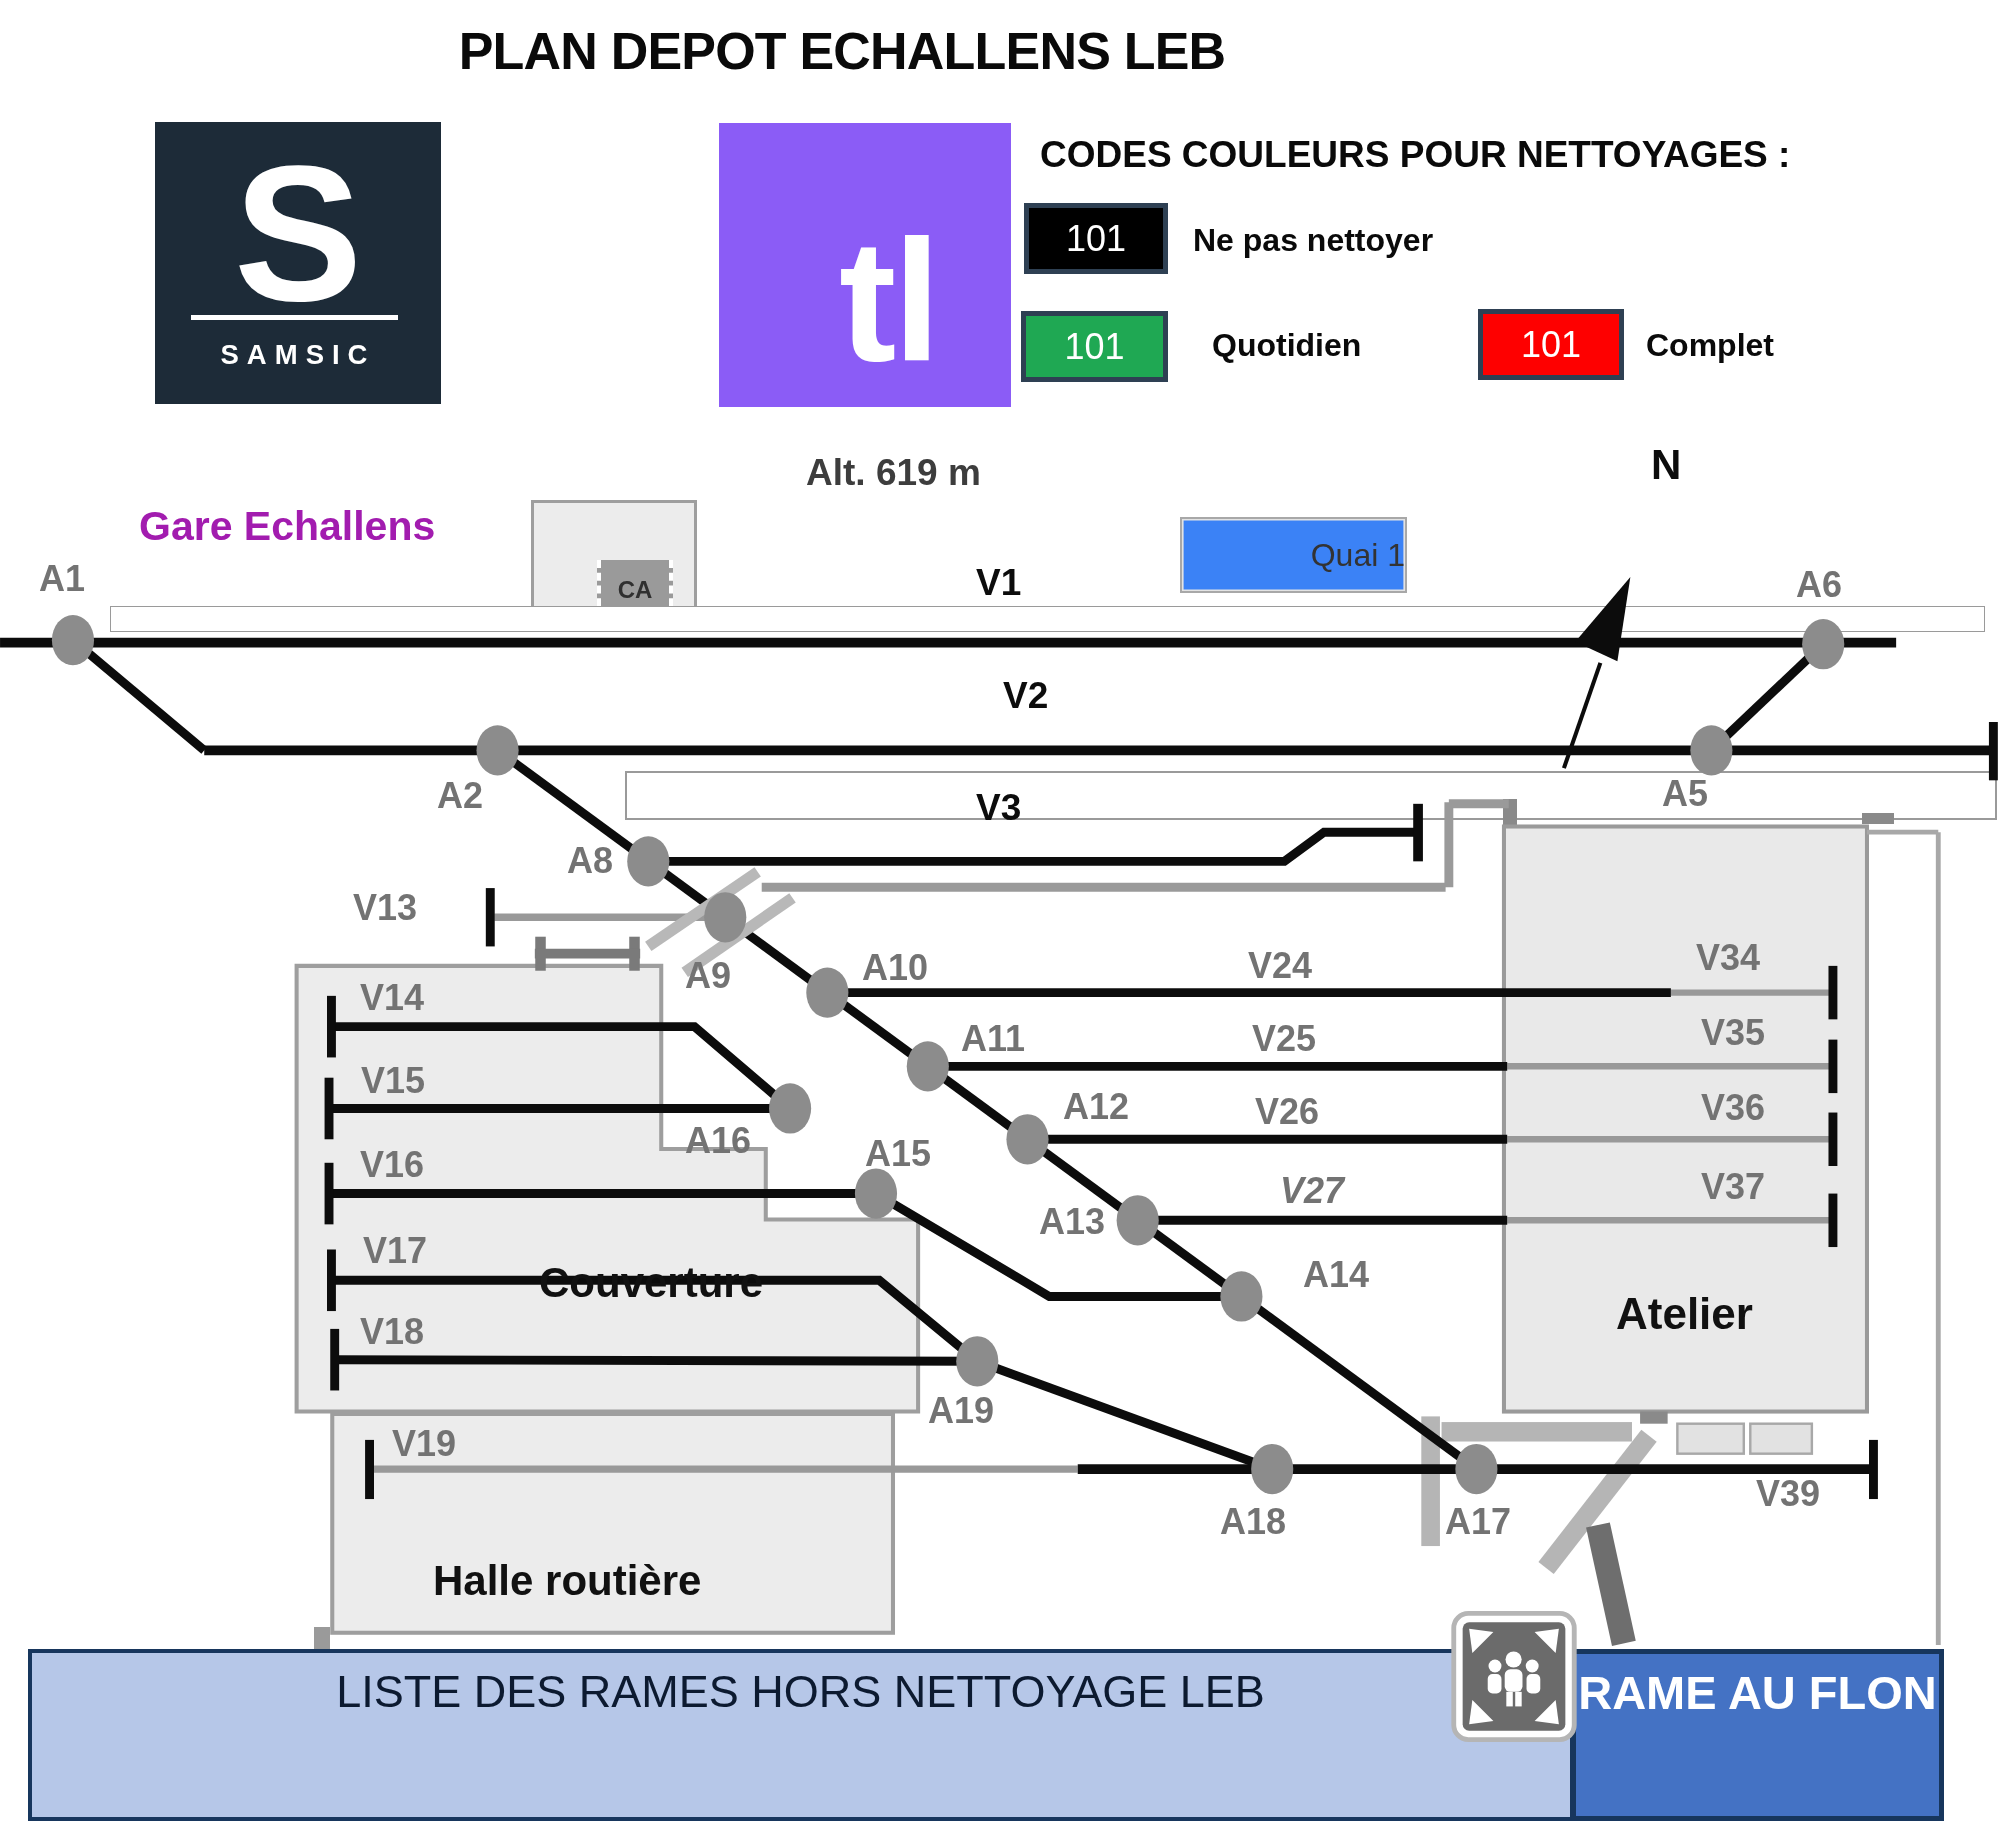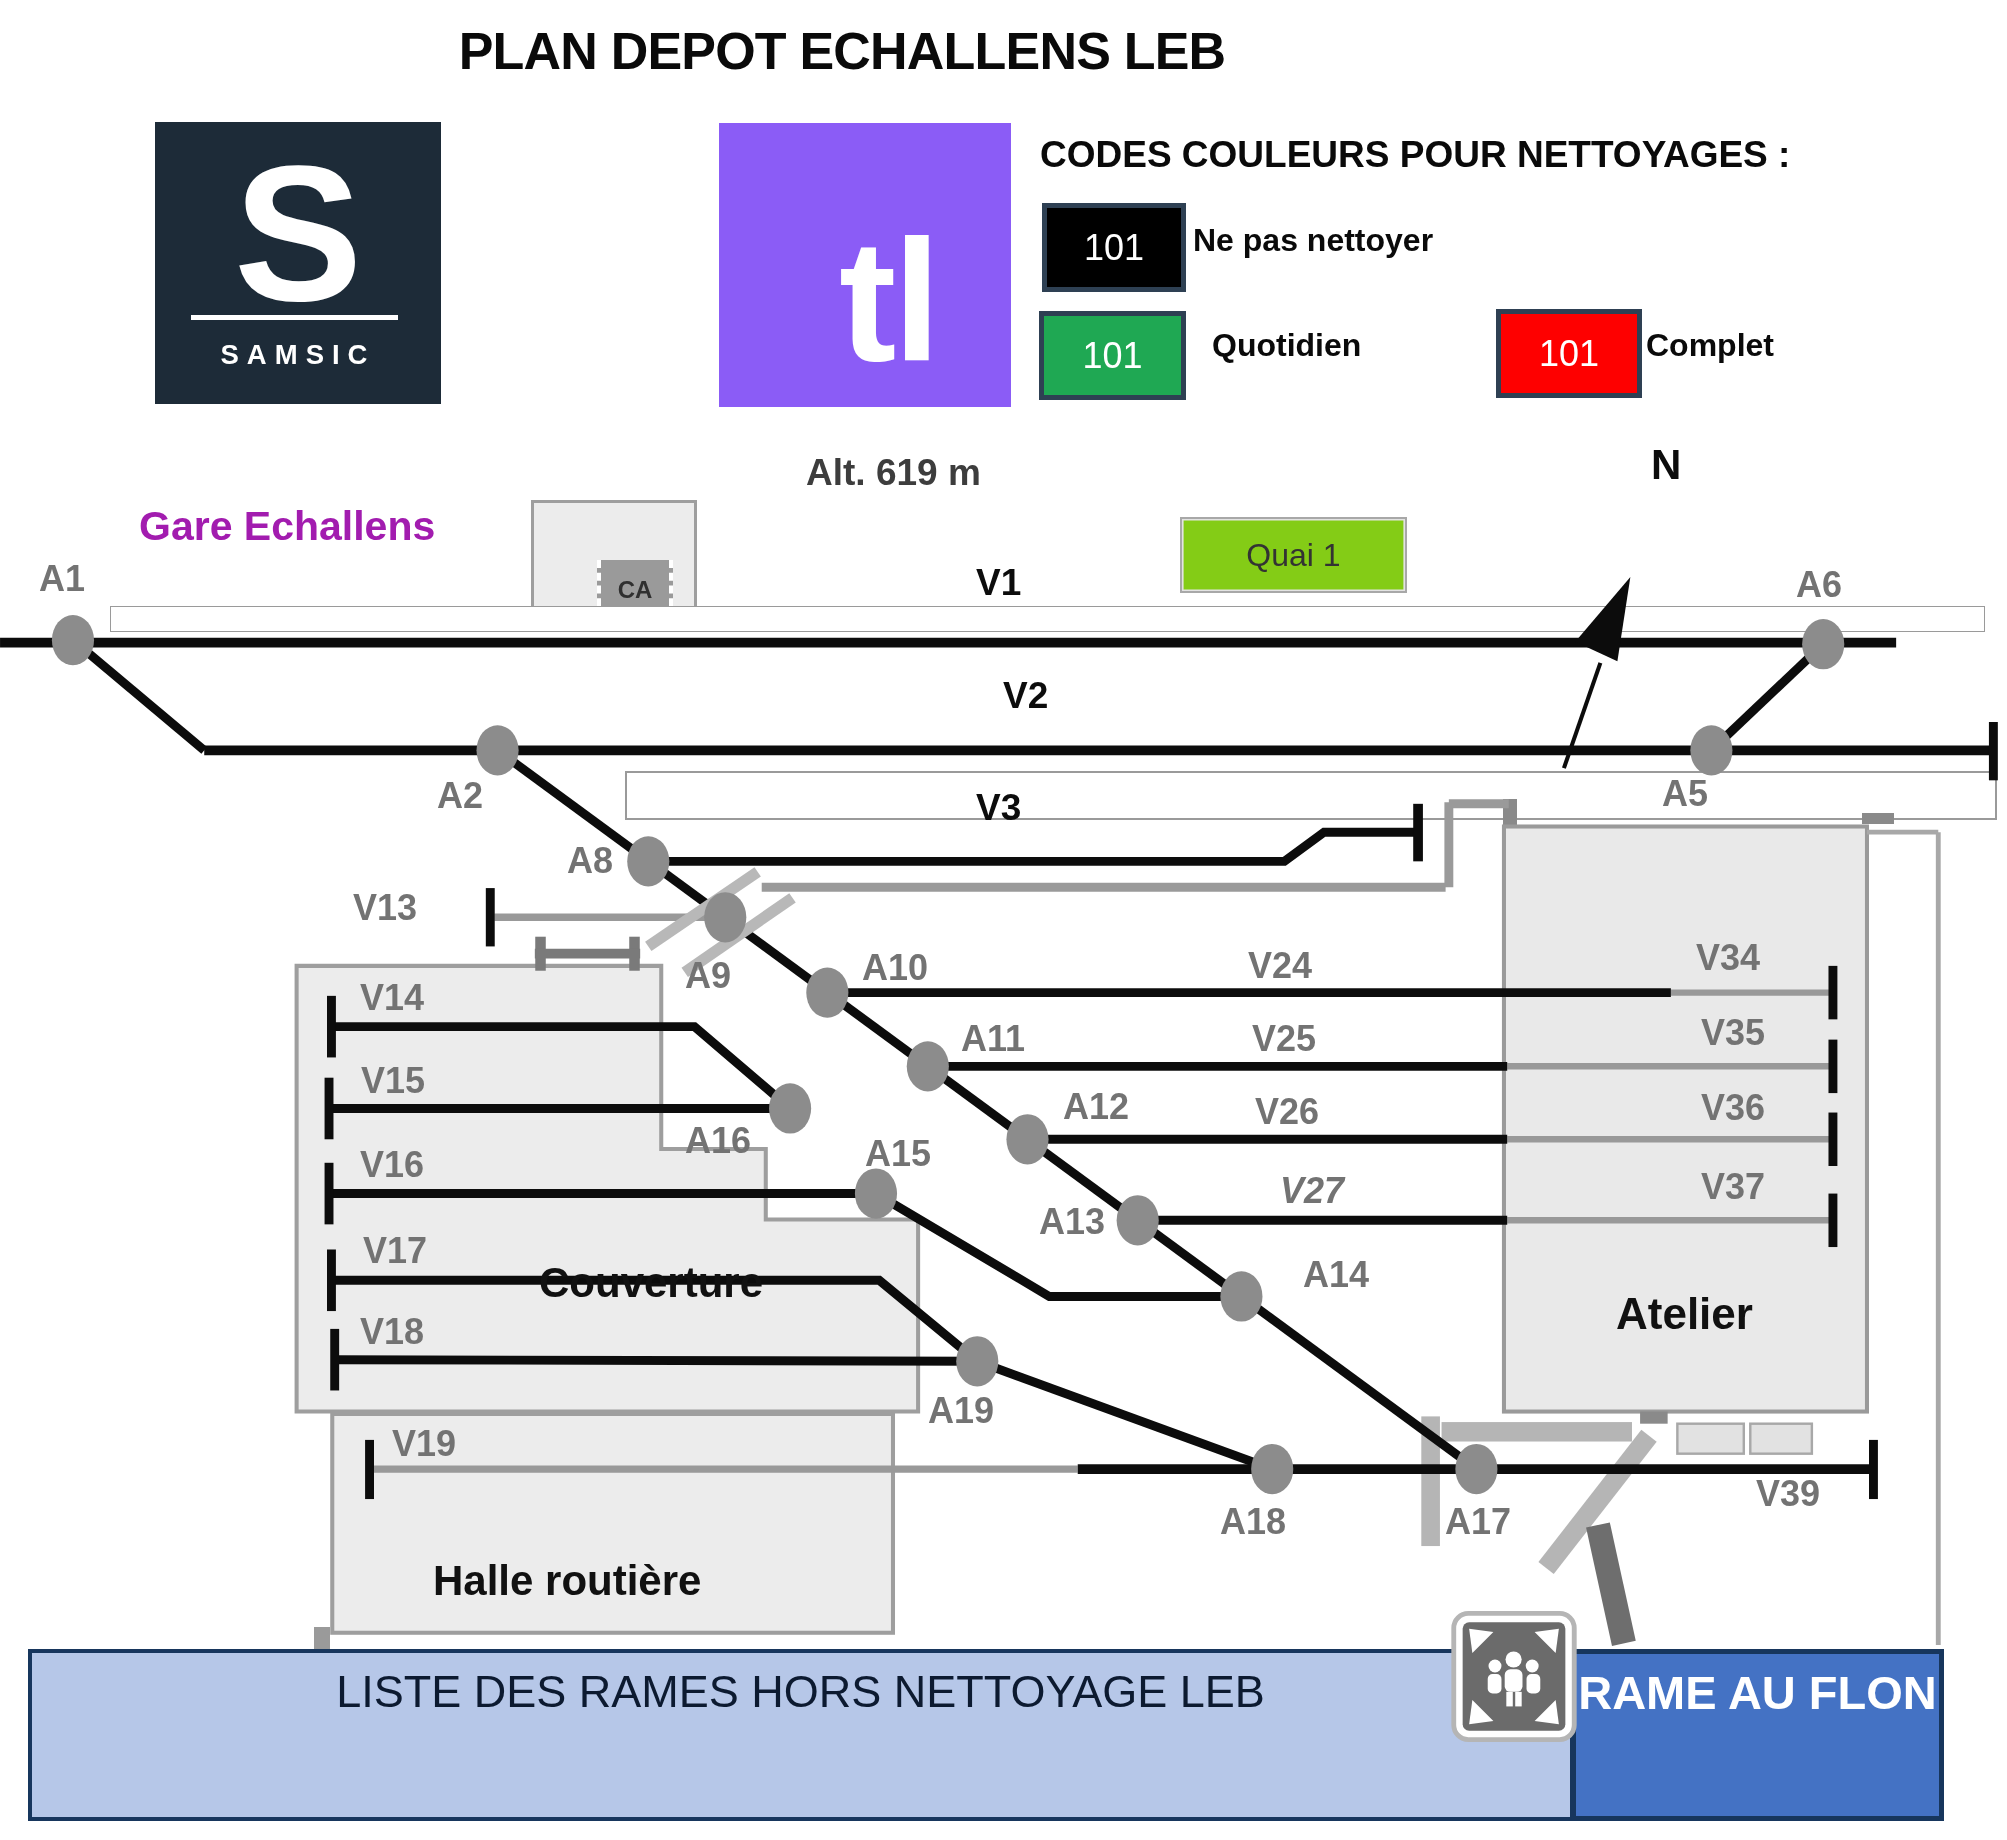--- a/index.html
+++ b/index.html
@@ -12,31 +12,31 @@
   .logo-samsic{position:absolute;left:155px;top:122px;width:286px;height:282px;}
   .logo-samsic .s{position:absolute;left:0;top:14.6px;width:100%;text-align:center;
                   font-size:193px;font-weight:bold;color:#fff;line-height:1;}
   .logo-samsic .rule{position:absolute;left:36px;top:193px;width:207px;height:4.9px;background:#fff;}
   .logo-samsic .nm{position:absolute;left:0;top:217px;width:100%;text-align:center;
                    font-size:27.5px;font-weight:bold;color:#fff;letter-spacing:8px;}
   .logo-tl{position:absolute;left:719px;top:123px;width:292px;height:284px;}
   .logo-tl .t{position:absolute;left:120px;top:91px;font-size:172px;font-weight:bold;
               color:#fff;line-height:1;letter-spacing:-3.2px;}
   .leg-title{position:absolute;left:1040px;top:134px;font-size:37px;font-weight:bold;color:#0a0a0a;white-space:nowrap;}
-  .code-box{position:absolute;width:144px;height:89px;border:5.7px solid #2e4053;
+  .code-box{position:absolute;width:144px;height:71px;border:5.7px solid #2e4053;
             display:flex;align-items:center;justify-content:center;
-            color:#fff;font-size:36px;font-weight:normal;margin-left:18px;}
+            color:#fff;font-size:36px;font-weight:normal;}
   .leg-lbl{position:absolute;font-size:32px;font-weight:bold;color:#0a0a0a;white-space:nowrap;}
   
   .lbl{position:absolute;font-weight:bold;white-space:nowrap;line-height:1;}
   .lg{color:#737373;font-size:36px;}
   .lb{color:#0c0c0c;font-size:37px;}
   .big{color:#a21caf;font-size:41px;}
-  .quai{position:absolute;background:#84cc16;border:2.4px solid #a8a8a8;box-shadow:0 0 0 1.6px #e3e3e3 inset;
-        display:flex;align-items:center;justify-content:center;font-size:32px;color:#333;}
+  .quai{position:absolute;background:#3b82f6;border:2.4px solid #a8a8a8;box-shadow:0 0 0 1.6px #e3e3e3 inset;
+        display:flex;align-items:center;justify-content:flex-end;font-size:32px;color:#333;}
   .platform{position:absolute;background:#fff;border:1.6px solid #9a9a9a;}
   .bldg{position:absolute;background:#ececec;border:3.2px solid #9e9e9e;}
   .graytick{position:absolute;background:#8a8a8a;}
   .svg-layer{position:absolute;left:0;top:0;z-index:5;}
   .lbl,.quai-lb{z-index:10;}
   .ca-box{position:absolute;left:63px;top:57px;width:76px;height:59px;background:#9a9a9a;
           border-left:4px dashed #fff;border-right:4px dashed #fff;
           display:flex;align-items:center;justify-content:center;
           font-size:24px;font-weight:bold;color:#2f2f2f;}
   

